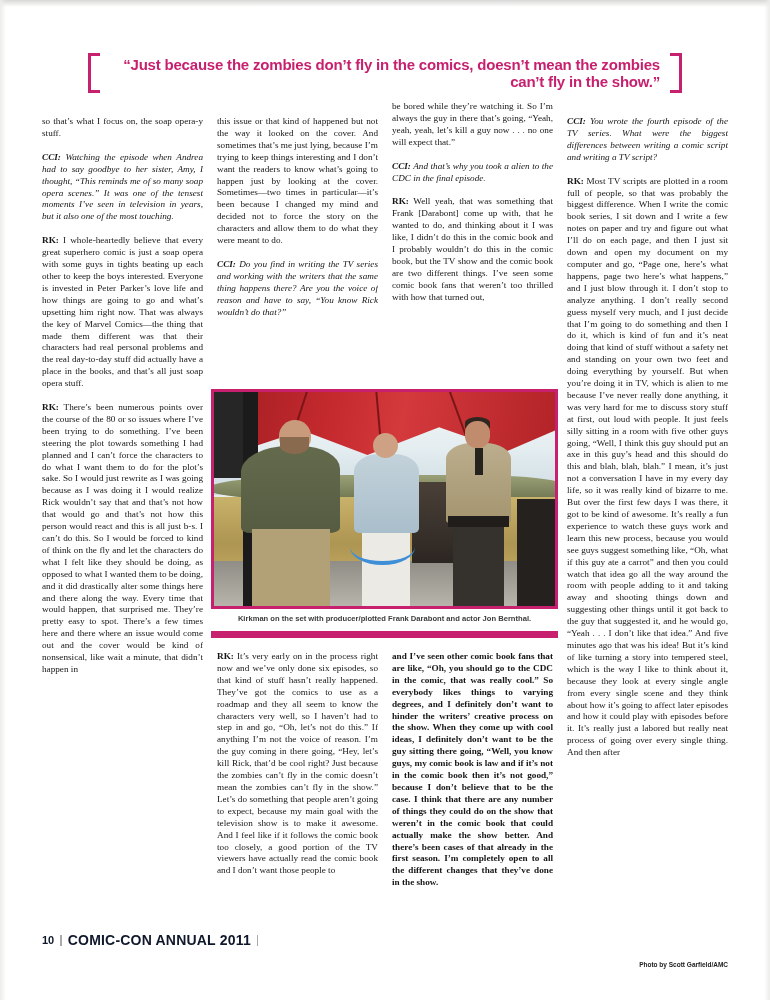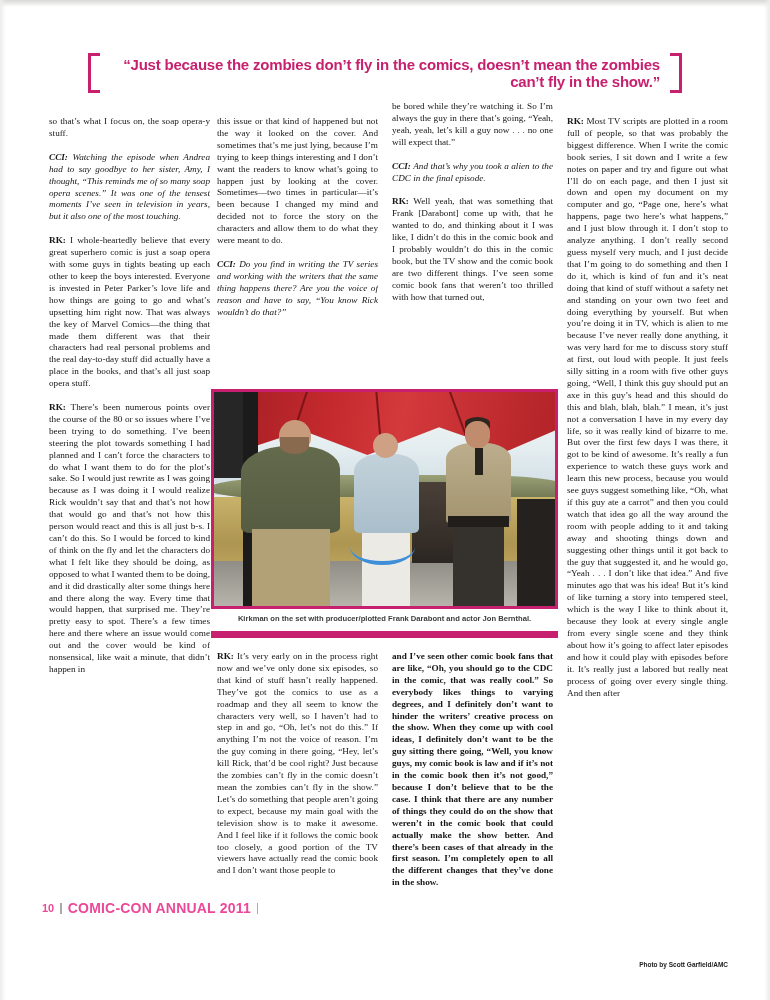--- a/index.html
+++ b/index.html
@@ -20,21 +20,21 @@
   .pullquote{position:absolute;left:88px;top:50px;width:594px;height:46px;
     display:flex;align-items:center;justify-content:center;gap:10px;color:var(--accent);}
   .bracket{width:9px;height:34px;flex:0 0 auto;}
   .bracket.bl{border-left:3.5px solid var(--accent);border-top:3.5px solid var(--accent);border-bottom:3.5px solid var(--accent);}
   .bracket.br{border-right:3.5px solid var(--accent);border-top:3.5px solid var(--accent);border-bottom:3.5px solid var(--accent);}
   .pq-text{font-family:"Liberation Sans",sans-serif;font-weight:bold;font-size:15px;
     line-height:17px;letter-spacing:-0.2px;text-align:right;}
 
   
   .col{position:absolute;width:161px;overflow:hidden;}
-  #col1{left:49px;top:116px;height:846px;}
+  #col1{left:42px;top:116px;height:846px;}
   #col2t{left:217px;top:116px;height:272px;}
   #col3t{left:392px;top:101px;height:272px;}
   #col4{left:567px;top:116px;height:846px;}
   #col2b{left:217px;top:651px;height:311px;}
   #col3b{left:392px;top:651px;height:311px;font-weight:bold;}
   .para{margin:0 0 12px;text-align:justify;font-size:9.2px;line-height:11.9px;color:var(--ink);}
   .para .lbl{font-weight:bold;}
   .para.q{font-style:italic;}
 
   
@@ -86,22 +86,22 @@
   .bern-belt{left:68.5%;top:58%;width:18%;height:5%;background:#211d1a;}
   .bern-legs{left:70%;top:62%;width:15%;height:38%;background:#35312c;}
 
   
   .caption{position:absolute;left:211px;top:614px;width:347px;text-align:center;
     font-family:"Liberation Sans",sans-serif;font-weight:bold;font-size:7.6px;
     line-height:10px;color:#3c3c3c;}
   .capbar{position:absolute;left:211px;top:631px;width:347px;height:7px;background:var(--accent);}
 
   
-  .footer{position:absolute;left:42px;top:900px;display:flex;align-items:center;gap:6px;
-    font-family:"Liberation Sans",sans-serif;color:#ec4899;}
+  .footer{position:absolute;left:42px;top:932px;display:flex;align-items:center;gap:6px;
+    font-family:"Liberation Sans",sans-serif;color:#0f172a;}
   .pageno{font-weight:bold;font-size:11px;}
   .fsep{width:1.5px;height:11px;background:#aaa;}
   .pub{font-weight:bold;font-size:14px;letter-spacing:0.2px;}
   .credit{position:absolute;left:527px;top:961px;width:201px;text-align:right;
     font-family:"Liberation Sans",sans-serif;font-weight:bold;font-size:6.5px;color:#222;}
 </style>
 </head>
 <body>
 
 <div class="edge-top"></div>
@@ -126,20 +126,21 @@
   <p class="para q"><span class="lbl">CCI:</span> <span class="txt">Do you find in writing the TV series and working with the writers that the same thing happens there? Are you the voice of reason and have to say, “You know Rick wouldn’t do that?”</span></p>
 </div>
 
 <div class="col" id="col3t">
   <p class="para"><span class="txt">be bored while they’re watching it. So I’m always the guy in there that’s going, “Yeah, yeah, yeah, let’s kill a guy now . . . no one will expect that.”</span></p>
   <p class="para q"><span class="lbl">CCI:</span> <span class="txt">And that’s why you took a alien to the CDC in the final episode.</span></p>
   <p class="para"><span class="lbl">RK:</span> <span class="txt">Well yeah, that was something that Frank [Darabont] come up with, that he wanted to do, and thinking about it I was like, I didn’t do this in the comic book and I probably wouldn’t do this in the comic book, but the TV show and the comic book are two different things. I’ve seen some comic book fans that weren’t too thrilled with how that turned out,</span></p>
 </div>
 
 <div class="col" id="col4">
+  <p class="para q"><span class="lbl">CCI:</span> <span class="txt">You wrote the fourth episode of the TV series. What were the biggest differences between writing a comic script and writing a TV script?</span></p>
   <p class="para"><span class="lbl">RK:</span> <span class="txt">Most TV scripts are plotted in a room full of people, so that was probably the biggest difference. When I write the comic book series, I sit down and I write a few notes on paper and try and figure out what I’ll do on each page, and then I just sit down and open my document on my computer and go, “Page one, here’s what happens, page two here’s what happens,” and I just blow through it. I don’t stop to analyze anything. I don’t really second guess myself very much, and I just decide that I’m going to do something and then I do it, which is kind of fun and it’s neat doing that kind of stuff without a safety net and standing on your own two feet and doing everything by yourself. But when you’re doing it in TV, which is alien to me because I’ve never really done anything, it was very hard for me to discuss story stuff at first, out loud with people. It just feels silly sitting in a room with five other guys going, “Well, I think this guy should put an axe in this guy’s head and this should do this and blah, blah, blah.” I mean, it’s just not a conversation I have in my every day life, so it was really kind of bizarre to me. But over the first few days I was there, it got to be kind of awesome. It’s really a fun experience to watch these guys work and learn this new process, because you would see guys suggest something like, “Oh, what if this guy ate a carrot” and then you could watch that idea go all the way around the room with people adding to it and taking away and shooting things down and suggesting other things until it got back to the guy that suggested it, and he would go, “Yeah . . . I don’t like that idea.” And five minutes ago that was his idea! But it’s kind of like turning a story into tempered steel, which is the way I like to think about it, because they look at every single angle from every single scene and they think about how it’s going to affect later episodes and how it could play with episodes before it. It’s really just a labored but really neat process of going over every single thing. And then after</span></p>
 </div>
 
 <div class="photo">
   <div class="ph-sky"></div>
   <div class="ph-trees"></div>
   <div class="ph-field"></div>
   <div class="ph-ground"></div>
   <div class="crew-top"></div>
   <div class="crew-legs"></div>

